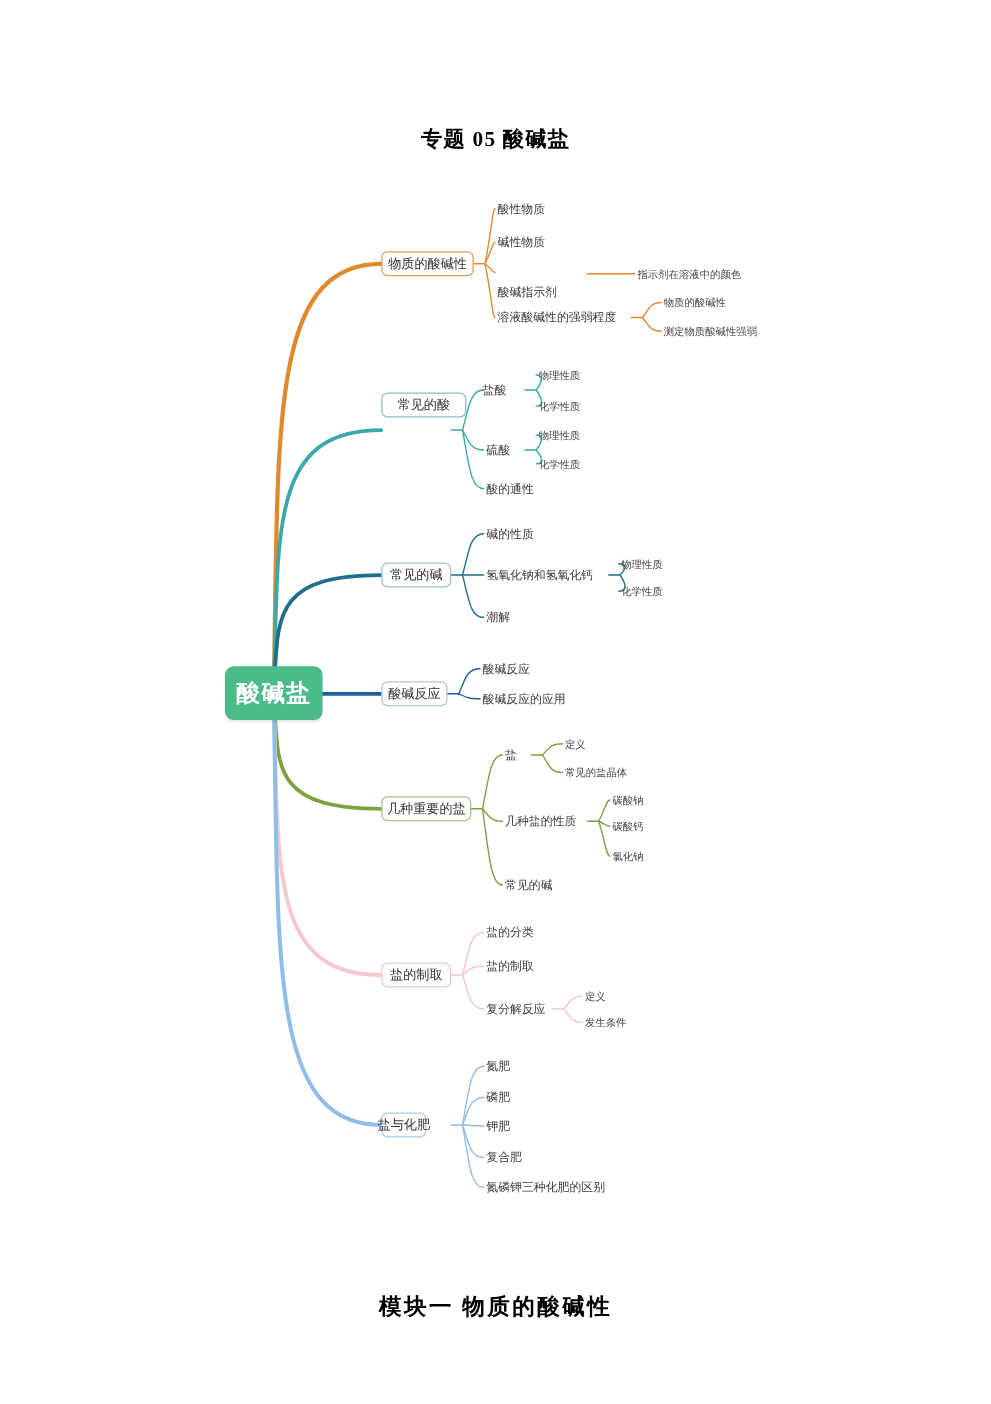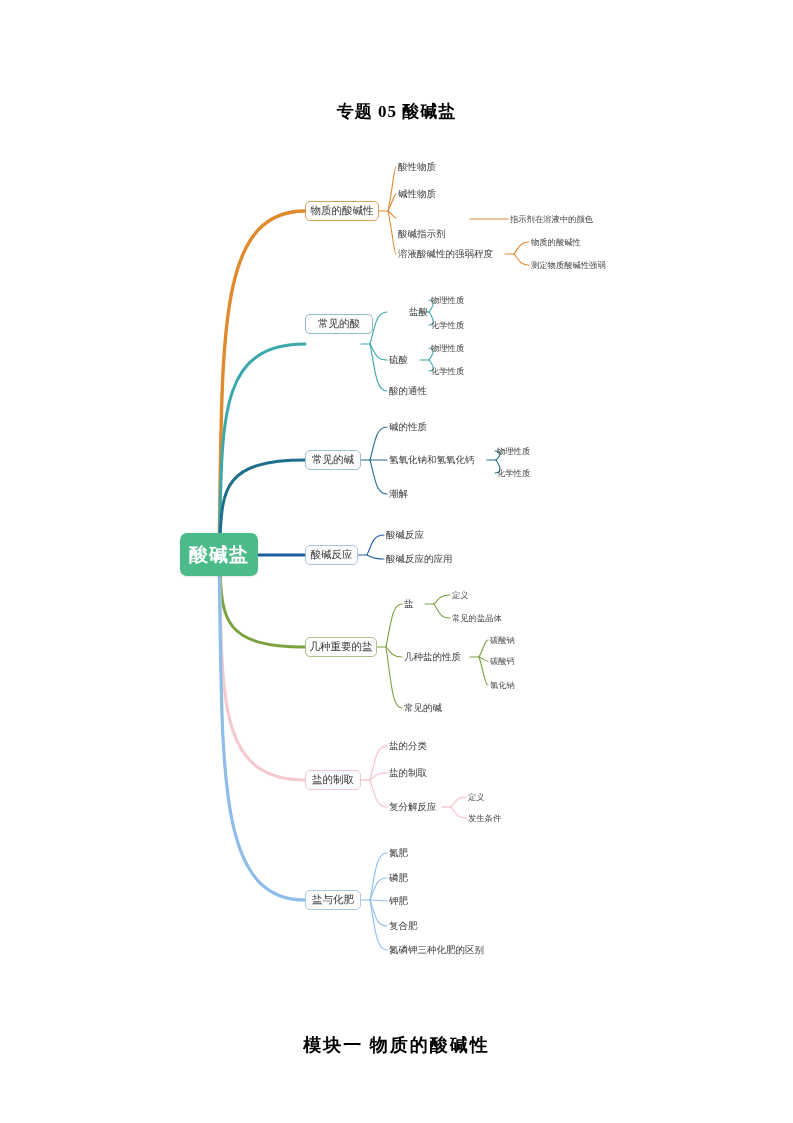--- a/index.html
+++ b/index.html
@@ -180,21 +180,21 @@
   <div class="node l1-node b1" style="left:305px; top:201px; width:74px;">物质的酸碱性</div>
   <div class="node l2-node" style="left:398px; top:160px;">酸性物质</div>
   <div class="node l2-node" style="left:398px; top:187px;">碱性物质</div>
   <div class="node l2-node" style="left:398px; top:211px;margin-top:16px;">酸碱指示剂</div>
   <div class="node l3-node" style="left:510px; top:212px;">指示剂在溶液中的颜色</div>
   <div class="node l2-node" style="left:398px; top:247px;">溶液酸碱性的强弱程度</div>
   <div class="node l3-node" style="left:531px; top:235px;">物质的酸碱性</div>
   <div class="node l3-node" style="left:531px; top:258px;">测定物质酸碱性强弱</div>
 
   <div class="node l1-node b2" style="left:305px; top:314px; width:68px;">常见的酸</div>
-  <div class="node l2-node" style="left:409px; top:305px;">盐酸</div>
+  <div class="node l2-node" style="left:386px; top:305px;">盐酸</div>
   <div class="node l3-node" style="left:431px; top:293px;">物理性质</div>
   <div class="node l3-node" style="left:431px; top:318px;">化学性质</div>
   <div class="node l2-node" style="left:389px; top:353px;">硫酸</div>
   <div class="node l3-node" style="left:431px; top:341px;">物理性质</div>
   <div class="node l3-node" style="left:431px; top:364px;">化学性质</div>
   <div class="node l2-node" style="left:389px; top:384px;">酸的通性</div>
 
   <div class="node l1-node b3" style="left:305px; top:450px; width:56px;">常见的碱</div>
   <div class="node l2-node" style="left:389px; top:420px;">碱的性质</div>
   <div class="node l2-node" style="left:389px; top:453px;">氢氧化钠和氢氧化钙</div>
@@ -216,21 +216,21 @@
   <div class="node l3-node" style="left:490px; top:678px;">氯化钠</div>
   <div class="node l2-node" style="left:404px; top:701px;">常见的碱</div>
 
   <div class="node l1-node b6" style="left:305px; top:770px; width:56px;">盐的制取</div>
   <div class="node l2-node" style="left:389px; top:739px;">盐的分类</div>
   <div class="node l2-node" style="left:389px; top:766px;">盐的制取</div>
   <div class="node l2-node" style="left:389px; top:800px;">复分解反应</div>
   <div class="node l3-node" style="left:468px; top:790px;">定义</div>
   <div class="node l3-node" style="left:468px; top:811px;">发生条件</div>
 
-  <div class="node l1-node b7" style="left:305px; top:890px; width:56px;">盐与化肥</div>
+  <div class="node l1-node b7" style="left:305px; top:890px; width:36px;">盐与化肥</div>
   <div class="node l2-node" style="left:389px; top:846px;">氮肥</div>
   <div class="node l2-node" style="left:389px; top:871px;">磷肥</div>
   <div class="node l2-node" style="left:389px; top:894px;">钾肥</div>
   <div class="node l2-node" style="left:389px; top:919px;">复合肥</div>
   <div class="node l2-node" style="left:389px; top:943px;">氮磷钾三种化肥的区别</div>
 
   <div class="doc-footer">模块一  物质的酸碱性</div>
 </div>
 
 </body></html>

